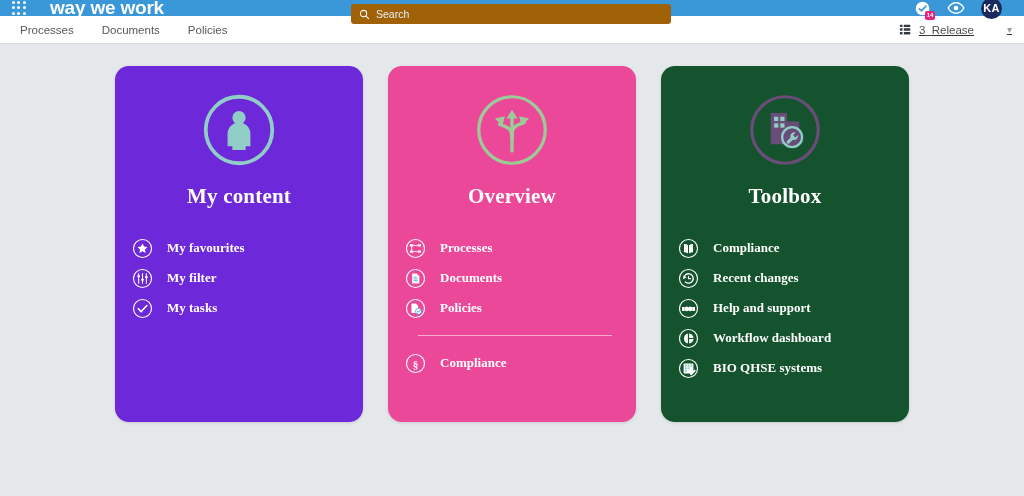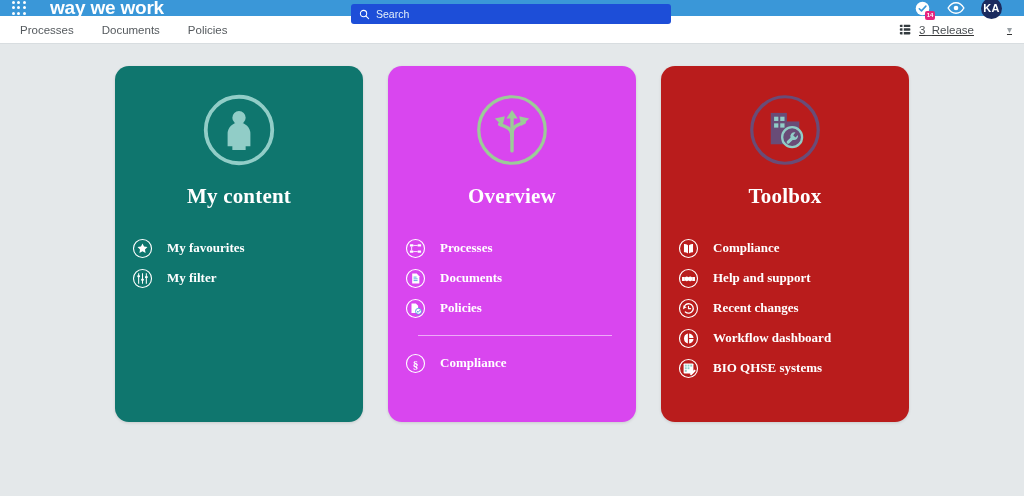--- a/index.html
+++ b/index.html
@@ -53,21 +53,21 @@
     margin-left: 22px;
     white-space: nowrap;
   }
 
   .search-wrap {
     position: absolute;
     left: 351px;
     top: 4px;
     width: 320px;
     height: 20px;
-    background: #1d4ed8;
+    background: #a16207;
     border-radius: 3px;
     display: flex;
     align-items: center;
     padding: 0 8px;
     cursor: text;
   }
   .search-wrap svg { flex: 0 0 auto; display: block; }
   .search-input {
     border: none;
     outline: none;
@@ -162,23 +162,23 @@
 
   .card {
     width: 248px;
     height: 356px;
     border-radius: 14px;
     padding: 24px 0 0 0;
     box-shadow: 0 1px 3px rgba(0,0,0,0.12);
     position: relative;
     overflow: hidden;
   }
-  .card-mycontent { background: #0f766e; }
-  .card-overview  { background: #d946ef; }
-  .card-toolbox   { background: #b91c1c; }
+  .card-mycontent { background: #6d28d9; }
+  .card-overview  { background: #ec4899; }
+  .card-toolbox   { background: #14532d; }
 
   .hero {
     display: flex;
     justify-content: center;
     align-items: center;
     height: 80px;
   }
 
   .card-title {
     text-align: center;
@@ -319,20 +319,29 @@
             <line x1="12" y1="6" x2="12" y2="18" stroke="#ffffff" stroke-width="1.2"></line>
             <line x1="16.4" y1="6" x2="16.4" y2="18" stroke="#ffffff" stroke-width="1.2"></line>
             <rect x="6.1" y="8.4" width="3" height="2" fill="#ffffff"></rect>
             <rect x="10.5" y="12.4" width="3" height="2" fill="#ffffff"></rect>
             <rect x="14.9" y="9.4" width="3" height="2" fill="#ffffff"></rect>
           </svg>
         </span>
         <span class="list-label">My filter</span>
       </div>
 
+      <div class="list-item">
+        <span class="list-icon">
+          <svg width="21" height="21" viewBox="0 0 24 24">
+            <circle cx="12" cy="12" r="10.3" fill="none" stroke="#ffffff" stroke-width="1.3"></circle>
+            <path d="M7.2 12.2 L10.5 15.6 L17 8.6" fill="none" stroke="#ffffff" stroke-width="1.8" stroke-linecap="round" stroke-linejoin="round"></path>
+          </svg>
+        </span>
+        <span class="list-label">My tasks</span>
+      </div>
 
     </div>
   </div>
 
   <div class="card card-overview">
     <div class="hero">
       <svg width="76" height="76" viewBox="0 0 80 80">
         <circle cx="40" cy="40" r="35" fill="none" stroke="#9ccb98" stroke-width="3.4"></circle>
         <path d="M40 62 V44 c0-8 7-10 13-12" fill="none" stroke="#9ccb98" stroke-width="3.6" stroke-linecap="round"></path>
         <path d="M40 50 V26" fill="none" stroke="#9ccb98" stroke-width="3.6" stroke-linecap="round"></path>
@@ -431,38 +440,38 @@
             <path d="M12.6 8.2 c1.6-1.2 3.2-1.4 4.6-1.4 v9.4 c-1.4 0-3 .2-4.6 1.4 z" fill="#ffffff"></path>
           </svg>
         </span>
         <span class="list-label">Compliance</span>
       </div>
 
       <div class="list-item">
         <span class="list-icon">
           <svg width="21" height="21" viewBox="0 0 24 24">
             <circle cx="12" cy="12" r="10.3" fill="none" stroke="#ffffff" stroke-width="1.3"></circle>
+            <path d="M6.6 12 a5.4 5.4 0 1 1 1.8 4" fill="none" stroke="#ffffff" stroke-width="1.5" stroke-linecap="round"></path>
+            <path d="M6.2 8.4 l.6 3.4 l3.2-.9 z" fill="#ffffff"></path>
+            <path d="M12 9.4 v2.8 h2.4" fill="none" stroke="#ffffff" stroke-width="1.3" stroke-linecap="round"></path>
+          </svg>
+        </span>
+        <span class="list-label">Recent changes</span>
+      </div>
+
+      <div class="list-item">
+        <span class="list-icon">
+          <svg width="21" height="21" viewBox="0 0 24 24">
+            <circle cx="12" cy="12" r="10.3" fill="none" stroke="#ffffff" stroke-width="1.3"></circle>
             <path d="M4.6 10.4 h3.2 v4.4 h-3.2 z" fill="#ffffff"></path>
             <path d="M19.4 10.4 h-3.2 v4.4 h3.2 z" fill="#ffffff"></path>
             <path d="M8 10.6 c1.4-1 2.6-1 4 0 c1.4-1 2.6-1 4 0 v3.8 c-1.4 1-2.6 1-4 0 c-1.4 1-2.6 1-4 0 z" fill="#ffffff"></path>
           </svg>
         </span>
         <span class="list-label">Help and support</span>
-      </div>
-
-      <div class="list-item">
-        <span class="list-icon">
-          <svg width="21" height="21" viewBox="0 0 24 24">
-            <circle cx="12" cy="12" r="10.3" fill="none" stroke="#ffffff" stroke-width="1.3"></circle>
-            <path d="M6.6 12 a5.4 5.4 0 1 1 1.8 4" fill="none" stroke="#ffffff" stroke-width="1.5" stroke-linecap="round"></path>
-            <path d="M6.2 8.4 l.6 3.4 l3.2-.9 z" fill="#ffffff"></path>
-            <path d="M12 9.4 v2.8 h2.4" fill="none" stroke="#ffffff" stroke-width="1.3" stroke-linecap="round"></path>
-          </svg>
-        </span>
-        <span class="list-label">Recent changes</span>
       </div>
 
       <div class="list-item">
         <span class="list-icon">
           <svg width="21" height="21" viewBox="0 0 24 24">
             <circle cx="12" cy="12" r="10.3" fill="none" stroke="#ffffff" stroke-width="1.3"></circle>
             <path d="M11.3 6.2 a6 6 0 0 0 0 11.6 z" fill="#ffffff"></path>
             <path d="M12.7 6.2 a6 6 0 0 1 5.1 5.1 h-5.1 z" fill="#ffffff"></path>
             <path d="M12.7 12.7 h5.1 a6 6 0 0 1 -5.1 5.1 z" fill="#ffffff"></path>
           </svg>

